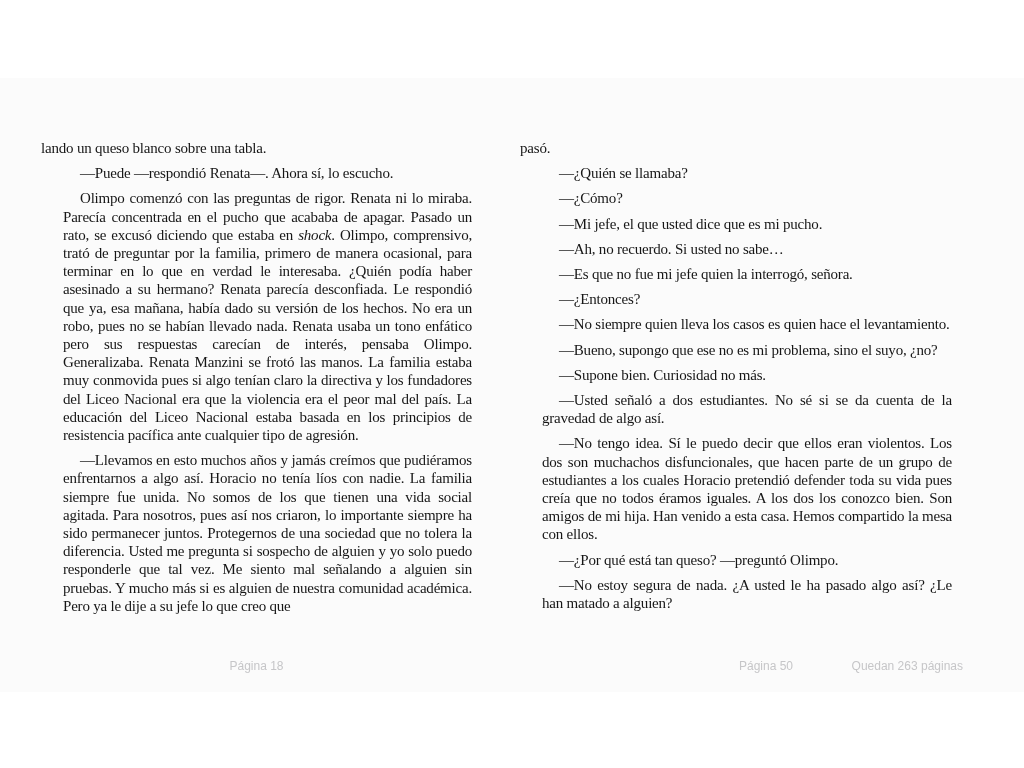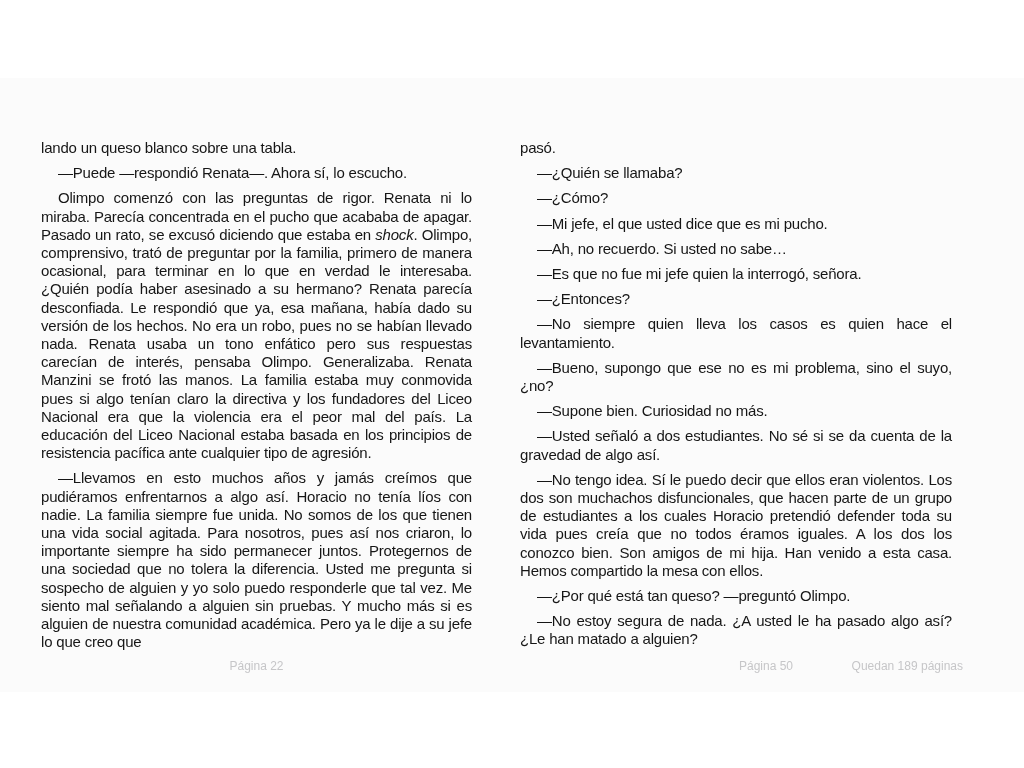--- a/index.html
+++ b/index.html
@@ -14,33 +14,33 @@
     position: absolute;
     left: 0;
     top: 78px;
     width: 1024px;
     height: 614px;
     background: var(--page-band, #fbfbfb);
   }
   .page-col {
     position: absolute;
     top: 61px;
-    font-family: Liberation Sans, sans-serif;
+    font-family: Liberation Serif, serif;
     font-size: 15px;
     line-height: 18.2px;
     letter-spacing: -0.2px;
     color: var(--ink, #161616);
     text-align: justify;
     hyphens: auto;
     -webkit-hyphens: auto;
   }
   .page-col.left  { left: 41px;  width: 431px; }
   .page-col.right { left: 520px; width: 432px; }
   p.para { margin: 0 0 7px 0; padding: 0; }
-  p.para.indent { text-indent: 17px; }
+  p.para.indent { text-indent: 17px; margin-left: 22px; }
   p.para i { font-style: italic; }
   .footer-label {
     position: absolute;
     top: 581px;
     font-family: "Liberation Sans", sans-serif;
     font-size: 12px;
     line-height: 14px;
     color: var(--footer, #c6c6c8);
   }
   .footer-label.fl-left  { left: 41px;  width: 431px; text-align: center; }
@@ -69,19 +69,19 @@
       <p class="para indent"><span>—¿Entonces?</span></p>
       <p class="para indent"><span>—No siempre quien lleva los casos es quien hace el levantamiento.</span></p>
       <p class="para indent"><span>—Bueno, supongo que ese no es mi problema, sino el suyo, ¿no?</span></p>
       <p class="para indent"><span>—Supone bien. Curiosidad no más.</span></p>
       <p class="para indent"><span>—Usted señaló a dos estudiantes. No sé si se da cuenta de la gravedad de algo así.</span></p>
       <p class="para indent"><span>—No tengo idea. Sí le puedo decir que ellos eran violentos. Los dos son muchachos disfuncionales, que hacen parte de un grupo de estudiantes a los cuales Horacio pretendió defender toda su vida pues creía que no todos éramos iguales. A los dos los conozco bien. Son amigos de mi hija. Han venido a esta casa. Hemos compartido la mesa con ellos.</span></p>
       <p class="para indent"><span>—¿Por qué está tan queso? —preguntó Olimpo.</span></p>
       <p class="para indent"><span>—No estoy segura de nada. ¿A usted le ha pasado algo así? ¿Le han matado a alguien?</span></p>
     </div>
 
-  <div class="footer-label fl-left">Página 22</div>
+  <div class="footer-label fl-left">Página 18</div>
 
   <div class="footer-label fl-mid">Página 50</div>
 
-  <div class="footer-label fl-right">Quedan 189 páginas</div>
+  <div class="footer-label fl-right">Quedan 263 páginas</div>
 
 </div>
 
 </body></html>

